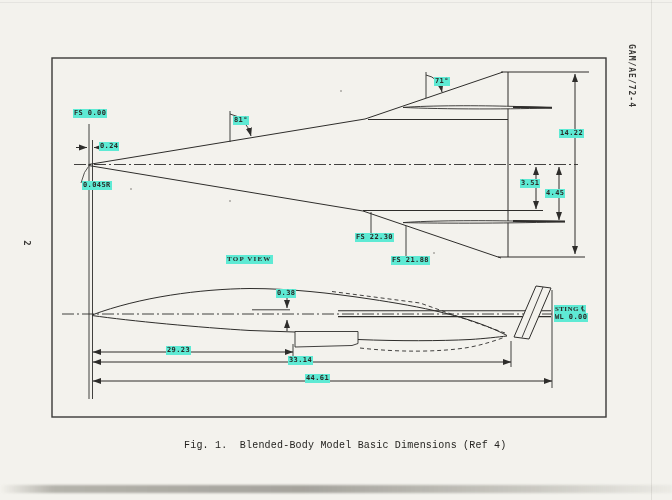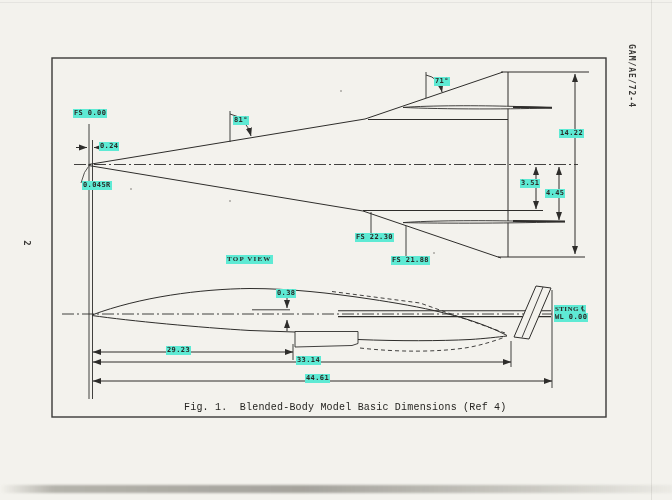--- a/index.html
+++ b/index.html
@@ -12,21 +12,21 @@
   svg{position:absolute;left:0;top:0;}
   .lbl{
     position:absolute;
     font-family:"DejaVu Sans Mono", monospace;
     font-size:7px;font-weight:bold;letter-spacing:.4px;
     color:#2b2a27;background:#5eead4;line-height:1.25;
     padding:0 1px;white-space:nowrap;
   }
   .lbl.sp{letter-spacing:1.2px;font-family:Liberation Serif, serif;}
   .caption{
-    position:absolute;left:184px;top:402px;
+    position:absolute;left:184px;top:440px;
     font-family:"Liberation Mono","DejaVu Sans Mono", monospace;
     font-size:10px;color:#242320;white-space:pre;letter-spacing:.2px;
     background:transparent;
   }
   .docref{
     position:absolute;left:627px;top:44px;
     writing-mode:vertical-rl;text-orientation:mixed;
     font-family:"DejaVu Sans Mono", monospace;
     font-size:8px;font-weight:bold;letter-spacing:1px;color:#3a3936;
   }
@@ -141,21 +141,21 @@
   <span class="lbl" style="left:520px;top:179px">3.51</span>
   <span class="lbl" style="left:545px;top:189px">4.45</span>
   <span class="lbl" style="left:355px;top:233px">FS 22.30</span>
   <span class="lbl" style="left:391px;top:256px">FS 21.88</span>
   <span class="lbl sp" style="left:226px;top:255px">TOP VIEW</span>
 
   <span class="lbl" style="left:276px;top:289px">0.38</span>
   <span class="lbl" style="left:554px;top:305px;font-family:Liberation Serif, serif">STING ℄</span>
   <span class="lbl" style="left:554px;top:313px">WL 0.00</span>
   <span class="lbl" style="left:166px;top:346px">29.23</span>
-  <span class="lbl" style="left:296px;top:356px">33.14</span>
+  <span class="lbl" style="left:288px;top:356px">33.14</span>
   <span class="lbl" style="left:305px;top:374px">44.61</span>
 
   <span class="caption">Fig. 1.  Blended-Body Model Basic Dimensions (Ref 4)</span>
   <span class="docref">GAM/AE/72-4</span>
   <span class="pagenum">2</span>
 
   <div class="edge-r"></div>
   <div class="edge-t"></div>
   <div class="streak"></div>
   <div class="speck" style="left:340px;top:90px"></div>

